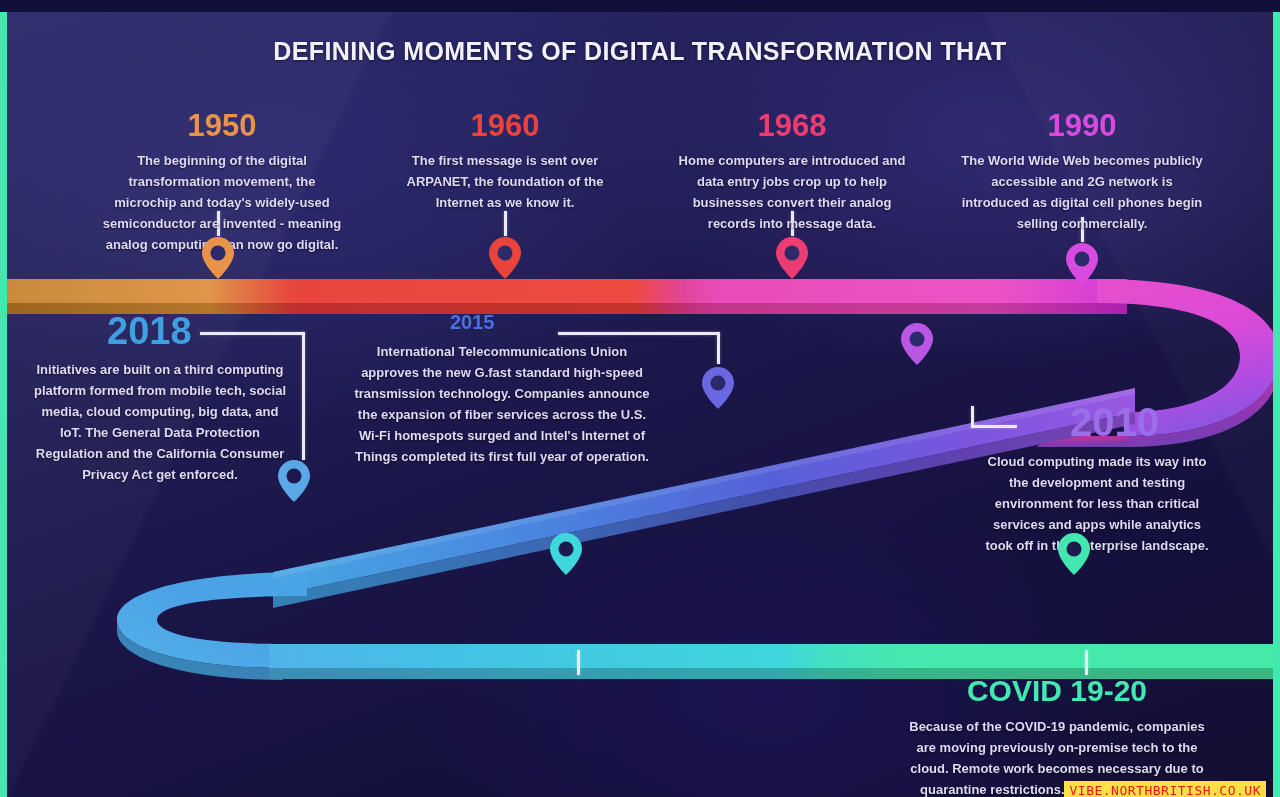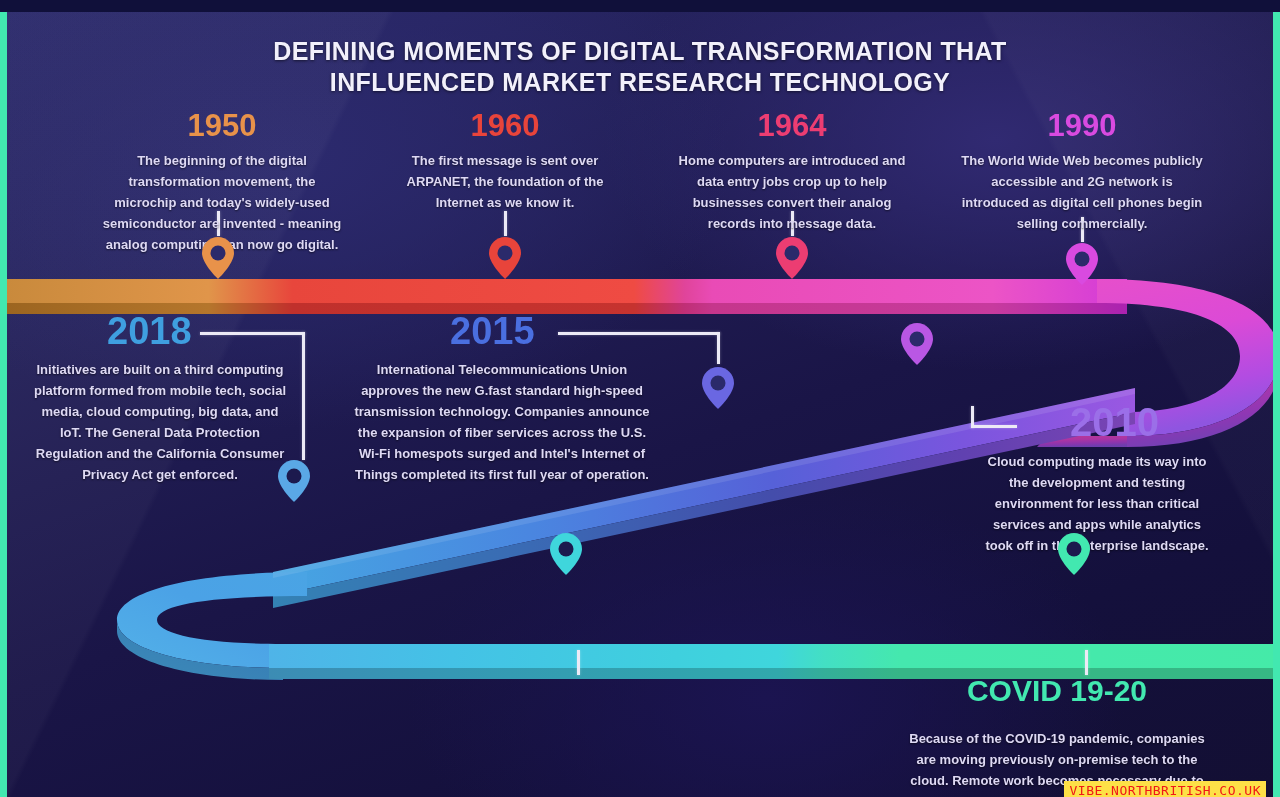--- a/index.html
+++ b/index.html
@@ -105,21 +105,20 @@
 </style>
 </head>
 <body>
 
 <div id="frame">
 
   <div id="bg"></div>
 
   <h1 id="title">
     <span class="l1">DEFINING MOMENTS OF DIGITAL TRANSFORMATION THAT</span>
-    <span class="l2">INFLUENCED MARKET RESEARCH TECHNOLOGY</span>
   </h1>
 
   <svg id="ribbon" viewBox="0 0 1280 797" preserveAspectRatio="none">
     <defs>
 
       <linearGradient id="gTopFace" x1="0" y1="0" x2="1" y2="0">
         <stop offset="0.00" stop-color="#c98a3c"></stop>
         <stop offset="0.18" stop-color="#e0954a"></stop>
         <stop offset="0.255" stop-color="#e8463c"></stop>
         <stop offset="0.56" stop-color="#ef4b43"></stop>
@@ -244,21 +243,21 @@
     <div class="yr" style="color:#e8443b;">1960</div>
     <div class="body">The first message is sent over ARPANET, the foundation of the Internet as we know it.</div>
   </div>
   <div class="stem" style="left:497px; top:199px; width:3px; height:25px;"></div>
   <svg class="pin" style="left:481px; top:223px;" viewBox="0 0 34 46">
     <path d="M17 2 C8.2 2 1 9.2 1 18 C1 29 17 44 17 44 C17 44 33 29 33 18 C33 9.2 25.8 2 17 2 Z" fill="#e8443b"></path>
     <circle cx="17" cy="18" r="7.5" fill="#2b2a6b"></circle>
   </svg>
 
   <div class="ms top" style="left:650px; top:98px;">
-    <div class="yr" style="color:#ec3d72;">1964</div>
+    <div class="yr" style="color:#ec3d72;">1968</div>
     <div class="body">Home computers are introduced and data entry jobs crop up to help businesses convert their analog records into message data.</div>
   </div>
   <div class="stem" style="left:784px; top:199px; width:3px; height:25px;"></div>
   <svg class="pin" style="left:768px; top:223px;" viewBox="0 0 34 46">
     <path d="M17 2 C8.2 2 1 9.2 1 18 C1 29 17 44 17 44 C17 44 33 29 33 18 C33 9.2 25.8 2 17 2 Z" fill="#ec3d72"></path>
     <circle cx="17" cy="18" r="7.5" fill="#2b2a6b"></circle>
   </svg>
 
   <div class="ms top" style="left:940px; top:98px;">
     <div class="yr" style="color:#d94ae0;">1990</div>
@@ -278,21 +277,21 @@
   <div class="ms" style="left:950px; top:390px; width:280px; text-align:center;">
     <div class="yr" style="color:#9b6fe8; font-size:40px; margin-bottom:9px; text-align:right; padding-right:78px;">2010</div>
     <div class="body" style="padding:0 26px;">Cloud computing made its way into the development and testing environment for less than critical services and apps while analytics took off in the enterprise landscape.</div>
   </div>
   <div class="elbow" style="left:964px; top:394px; width:46px; height:22px;">
     <i style="left:0; top:0; width:3px; height:22px;"></i>
     <i style="left:0; top:19px; width:46px; height:3px;"></i>
   </div>
 
   <div class="ms" style="left:345px; top:300px; width:300px; text-align:center;">
-    <div class="yr" style="color:#4a6fe0; font-size:38px; margin-bottom:9px; text-align:left; padding-left:98px;">2015</div>
+    <div class="yr" style="color:#4a6fe0; font-size:20px; margin-bottom:9px; text-align:left; padding-left:98px;">2015</div>
     <div class="body" style="padding:0 0px;">International Telecommunications Union approves the new G.fast standard high-speed transmission technology. Companies announce the expansion of fiber services across the U.S. Wi-Fi homespots surged and Intel's Internet of Things completed its first full year of operation.</div>
   </div>
   <div class="elbow" style="left:551px; top:320px; width:162px; height:32px;">
     <i style="left:0; top:0; width:162px; height:3px;"></i>
     <i style="left:159px; top:0; width:3px; height:32px;"></i>
   </div>
   <svg class="pin" style="left:694px; top:353px;" viewBox="0 0 34 46">
     <path d="M17 2 C8.2 2 1 9.2 1 18 C1 29 17 44 17 44 C17 44 33 29 33 18 C33 9.2 25.8 2 17 2 Z" fill="#6a67e2"></path>
     <circle cx="17" cy="18" r="7.5" fill="#2b2a6b"></circle>
   </svg>
@@ -315,19 +314,19 @@
     <circle cx="17" cy="18" r="7.5" fill="#1c1a4e"></circle>
   </svg>
   <div class="stem" style="left:570px; top:638px; width:3px; height:25px;"></div>
 
   <svg class="pin" style="left:1050px; top:519px;" viewBox="0 0 34 46">
     <path d="M17 2 C8.2 2 1 9.2 1 18 C1 29 17 44 17 44 C17 44 33 29 33 18 C33 9.2 25.8 2 17 2 Z" fill="#42e8b0"></path>
     <circle cx="17" cy="18" r="7.5" fill="#1c1a4e"></circle>
   </svg>
   <div class="stem" style="left:1078px; top:638px; width:3px; height:25px;"></div>
   <div class="ms" style="left:880px; top:664px; width:340px; text-align:center;">
-    <div class="yr" style="color:#42e8b0; font-size:30px; margin-bottom:22px;">COVID 19-20</div>
+    <div class="yr" style="color:#42e8b0; font-size:30px; margin-bottom:10px;">COVID 19-20</div>
     <div class="body" style="padding:0 16px;">Because of the COVID-19 pandemic, companies are moving previously on-premise tech to the cloud. Remote work becomes necessary due to quarantine restrictions. Education and other forms of business undergo platformication. And digital health solutions develop to keep patients away from.</div>
   </div>
 
   <div id="wm">VIBE.NORTHBRITISH.CO.UK</div>
 
 </div>
 
 </body></html>

